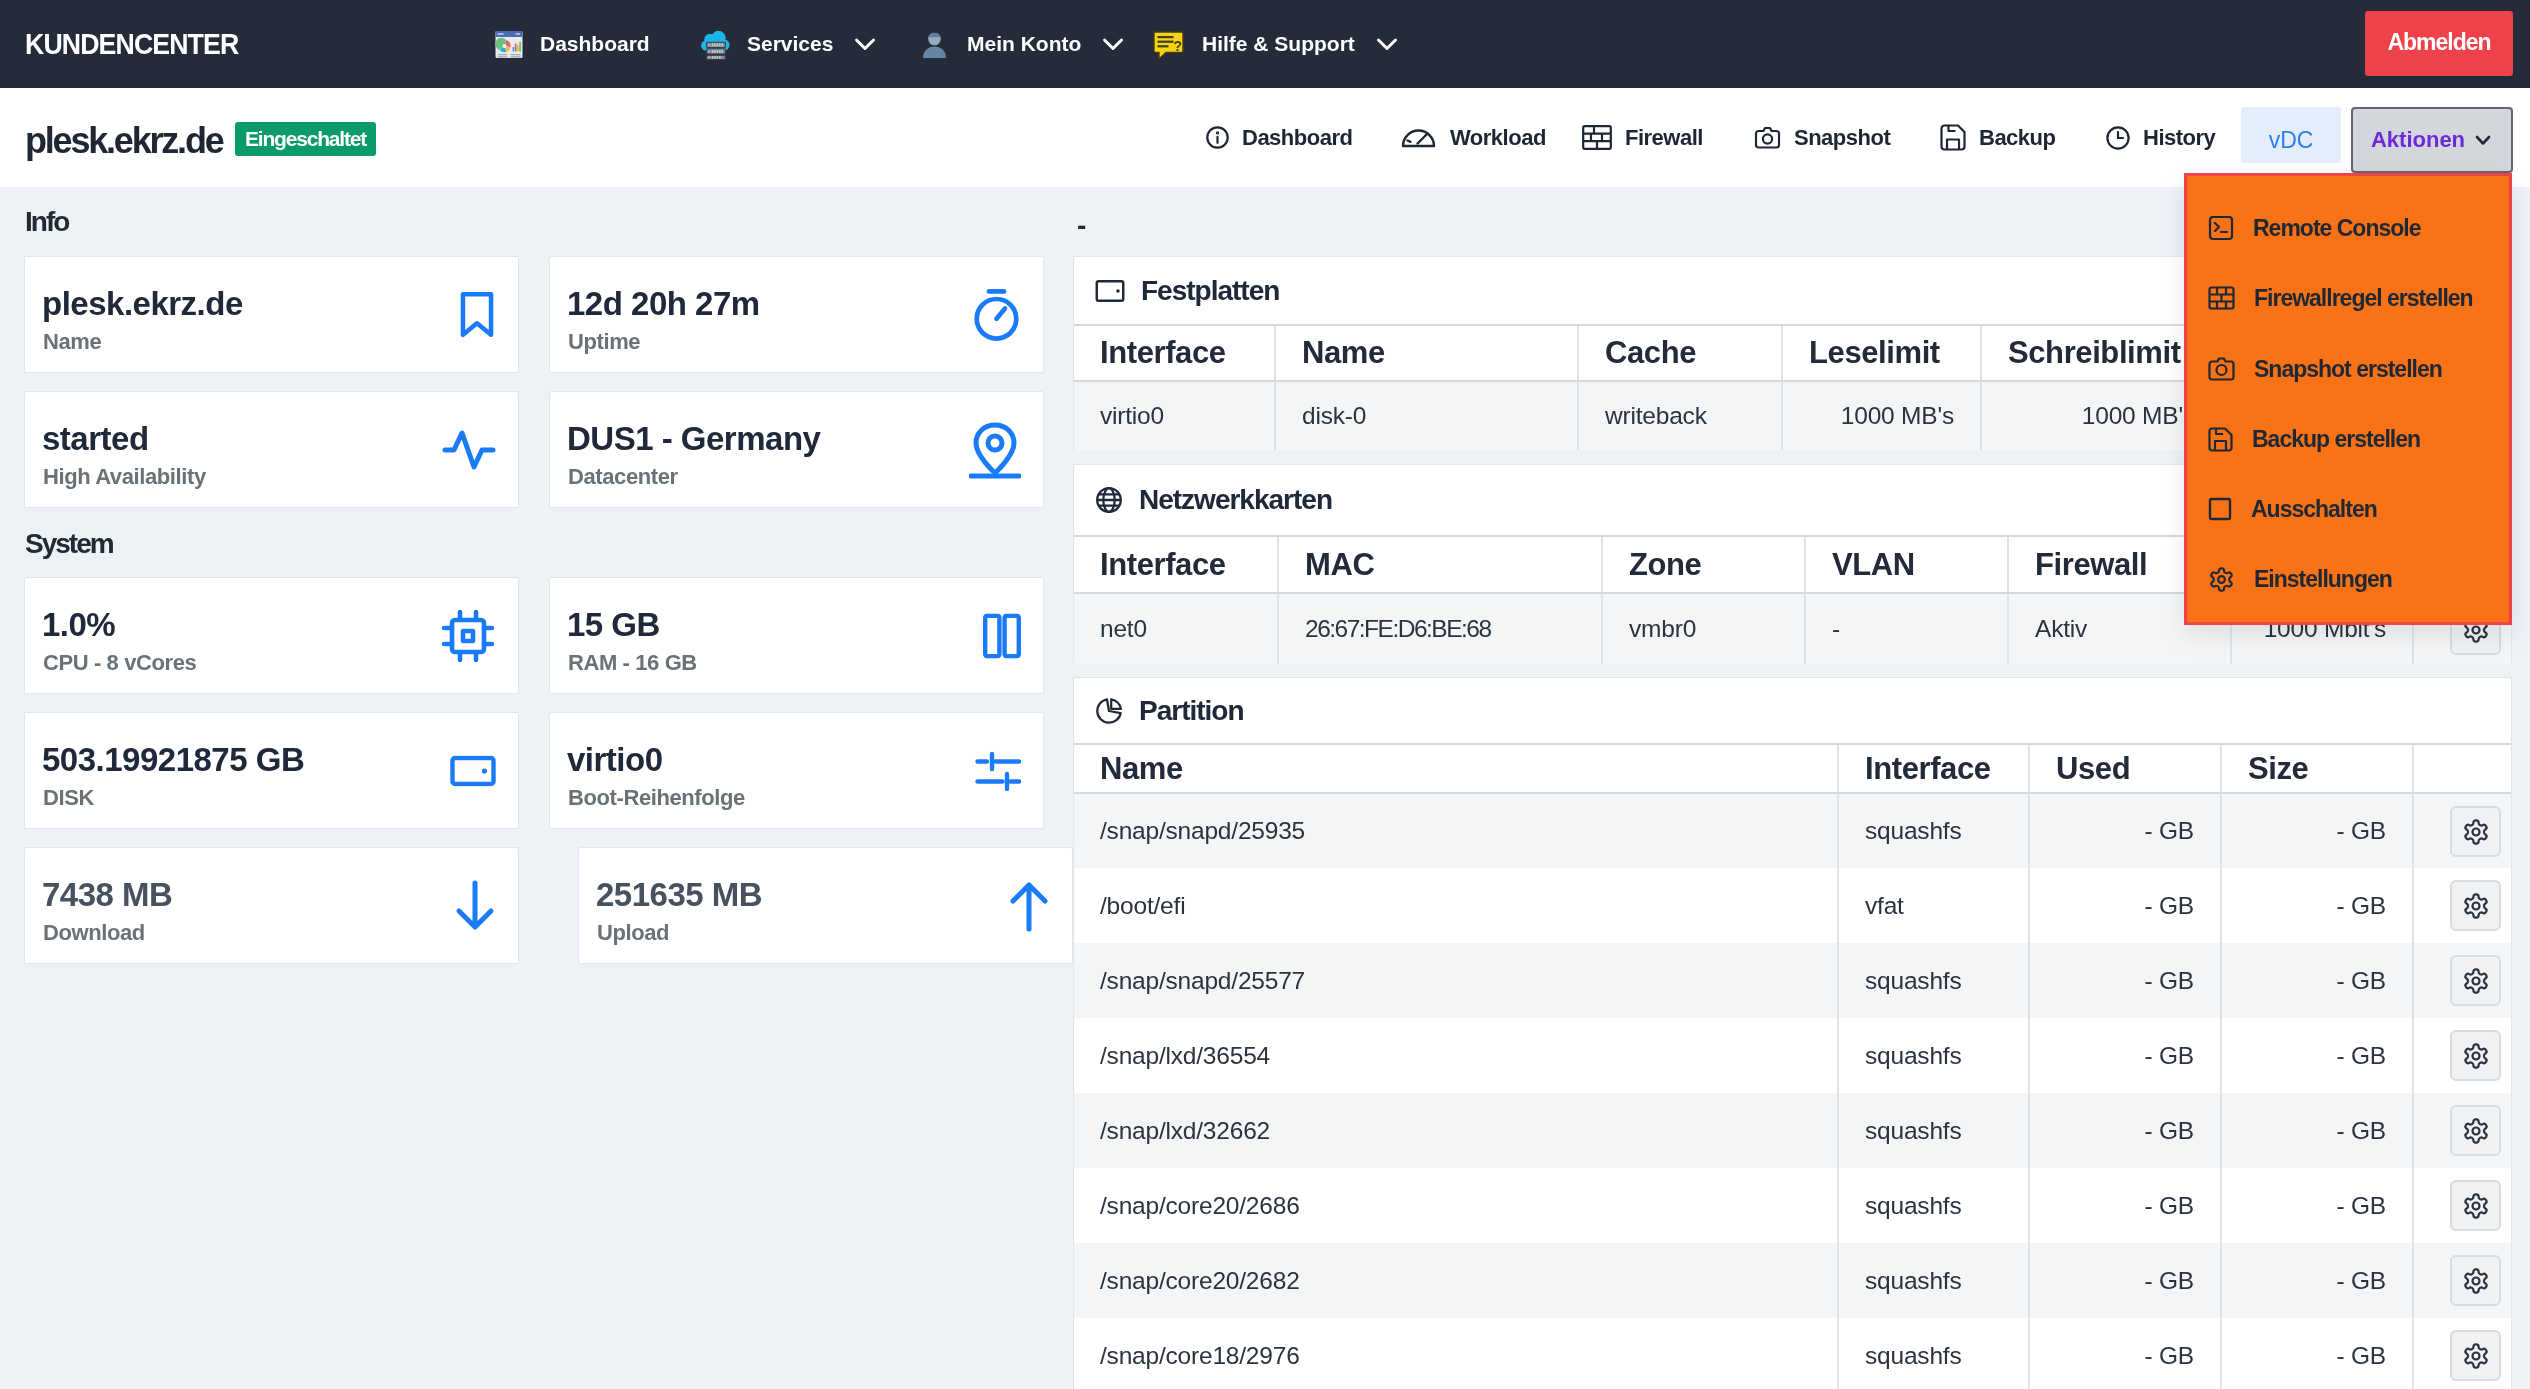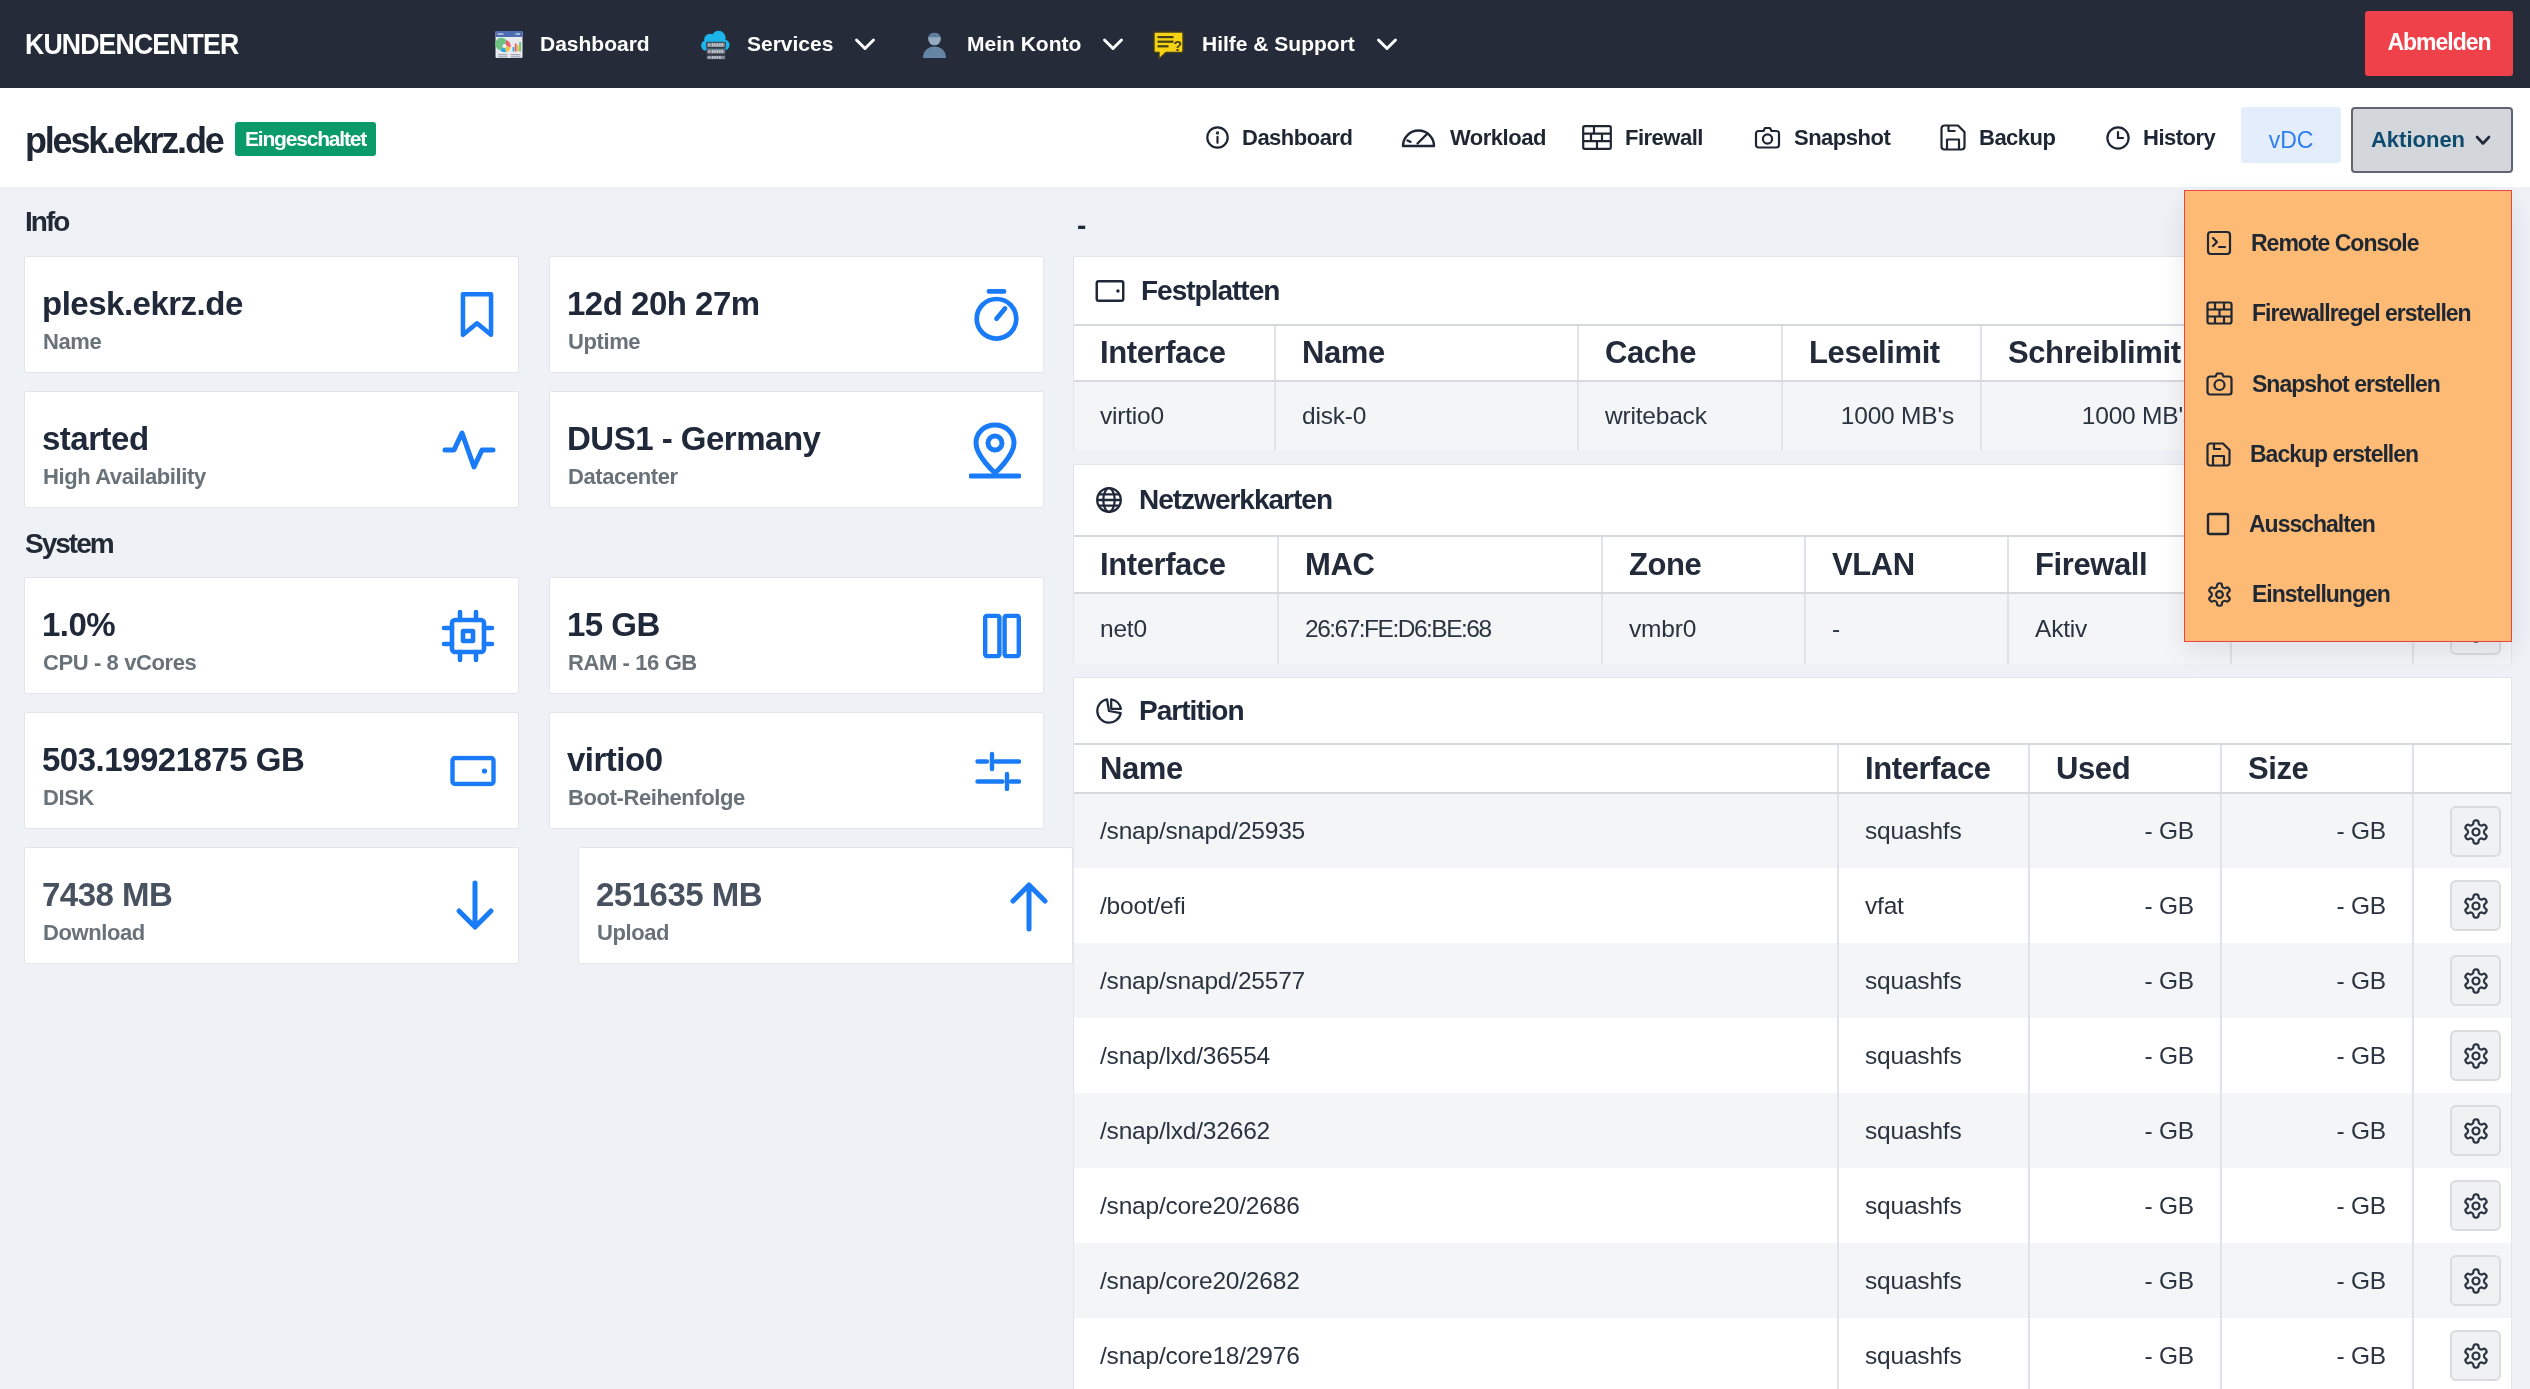--- a/index.html
+++ b/index.html
@@ -12,21 +12,21 @@
 .navitem { position:absolute; top:0; height:88px; display:flex; align-items:center; gap:17px; color:#fff; font-size:21px; font-weight:bold; white-space:nowrap; }
 .navitem svg.chev { margin-left:2px; }
 .abmelden { position:absolute; left:2365px; top:11px; width:148px; height:65px; background:#ee4149; color:#fff; font-size:23px; letter-spacing:-1px; font-weight:bold; text-align:center; line-height:63px; border-radius:3px; }
 
 
 .pagebar { position:absolute; left:0; top:88px; width:2530px; height:99px; background:#fff; }
 .ptitle { position:absolute; left:25px; top:32px; font-size:36px; letter-spacing:-2.2px; font-weight:bold; color:#1f2734; }
 .badge { position:absolute; left:235px; top:34px; width:141px; height:34px; background:#0b9b6b; border-radius:3px; color:#fff; font-size:21px; letter-spacing:-1.2px; font-weight:bold; text-align:center; line-height:34px; }
 .subnav { position:absolute; top:0; height:99px; white-space:nowrap; display:flex; align-items:center; gap:13px; color:#1e2633; font-size:22px; letter-spacing:-0.5px; font-weight:bold; }
 .vdc { position:absolute; left:2241px; top:19px; width:100px; height:56px; background:#e3edfc; border-radius:3px; color:#2e7ef0; font-size:23px; font-weight:normal; text-align:center; line-height:66px; }
-.aktionen { position:absolute; left:2351px; top:19px; width:162px; height:66px; background:#d3d6db; border:2px solid #5f6673; border-radius:4px; color:#0c4a6e; font-size:22px; font-weight:bold; display:flex; align-items:center; justify-content:center; gap:8px; }
+.aktionen { position:absolute; left:2351px; top:19px; width:162px; height:66px; background:#d3d6db; border:2px solid #5f6673; border-radius:4px; color:#6d28d9; font-size:22px; font-weight:bold; display:flex; align-items:center; justify-content:center; gap:8px; }
 
 
 .h1 { position:absolute; font-size:28px; letter-spacing:-2px; font-weight:bold; color:#222a36; line-height:34px; }
 .card { position:absolute; width:495px; height:117px; background:#fff; border:1px solid #e2e5e9; border-radius:2px; }
 .card .cv { position:absolute; left:17px; top:27px; font-size:33px; letter-spacing:-0.5px; font-weight:bold; color:#20293a; line-height:40px; }
 .card .cl { position:absolute; left:18px; top:71px; font-size:22px; letter-spacing:-0.4px; font-weight:bold; color:#697179; line-height:28px; }
 .card svg { position:absolute; right:22px; top:50%; transform:translateY(-50%); }
 
 
 .panel { position:absolute; left:1073px; width:1439px; background:#fff; border:1px solid #e2e5e9; }
@@ -34,21 +34,21 @@
 table { border-collapse:collapse; width:100%; table-layout:fixed; }
 th { white-space:nowrap; text-align:left; font-size:31px; letter-spacing:-0.4px; font-weight:bold; color:#232b3a; padding-left:26px; border-top:2px solid #d5d9de; border-bottom:2px solid #d5d9de; }
 td { white-space:nowrap; font-size:24.5px; letter-spacing:-0.2px; color:#2a3340; padding-left:26px; }
 th + th, td + td { border-left:2px solid #dfe2e6; }
 tr.g td { background:#f4f5f6; }
 td.r { text-align:right; padding-right:26px; } th.r { text-align:left; }
 .gearbtn { display:inline-block; width:51px; height:51px; background:#f0f1f3; border:2px solid #d9dcdf; border-radius:6px; text-align:center; }
 .gearbtn svg { margin-top:10px; }
 
 
-.dropdown { position:absolute; left:2184px; top:190px; width:328px; height:452px; background:#fdba74; border:1px solid #ef4444; box-shadow:0 10px 24px rgba(30,40,60,0.10); }
+.dropdown { position:absolute; left:2184px; top:173px; width:328px; height:452px; background:#f97316; border:3px solid #ef4444; box-shadow:0 10px 24px rgba(30,40,60,0.10); }
 .dd { position:absolute; left:0; width:328px; height:70px; display:flex; align-items:center; gap:19px; padding-left:21px; font-size:23px; letter-spacing:-1px; font-weight:bold; color:#1f2733; white-space:nowrap; }
 </style>
 </head>
 <body>
 
 <div class="nav">
   <div class="logo">KUNDENCENTER</div>
   <div class="navitem" style="left:495px;">
     <svg width="28" height="29" viewBox="0 0 28 29">
         <rect x="0.5" y="1" width="27" height="27" rx="1.5" fill="#e8eaee"></rect>

